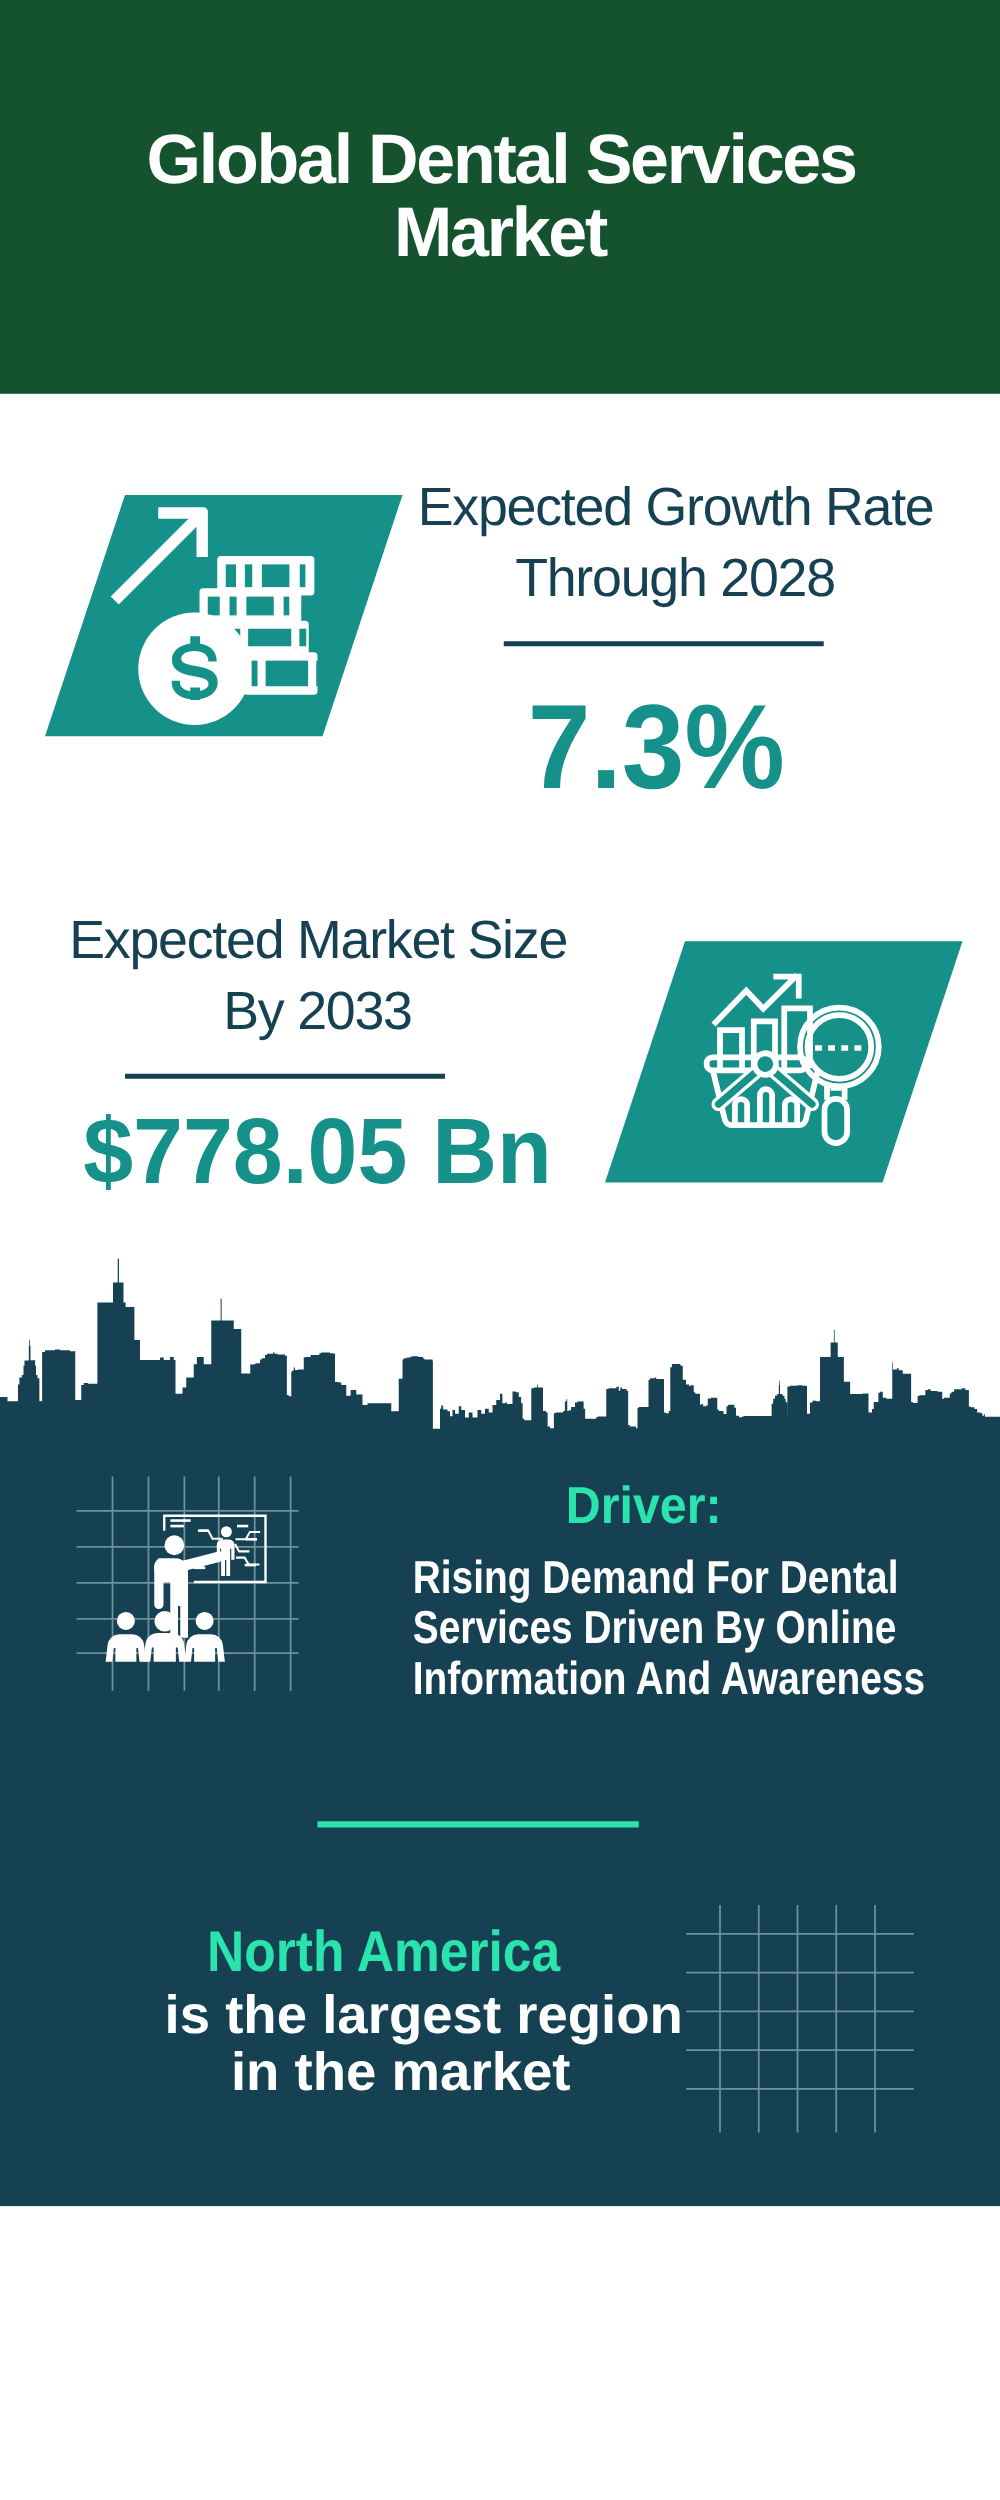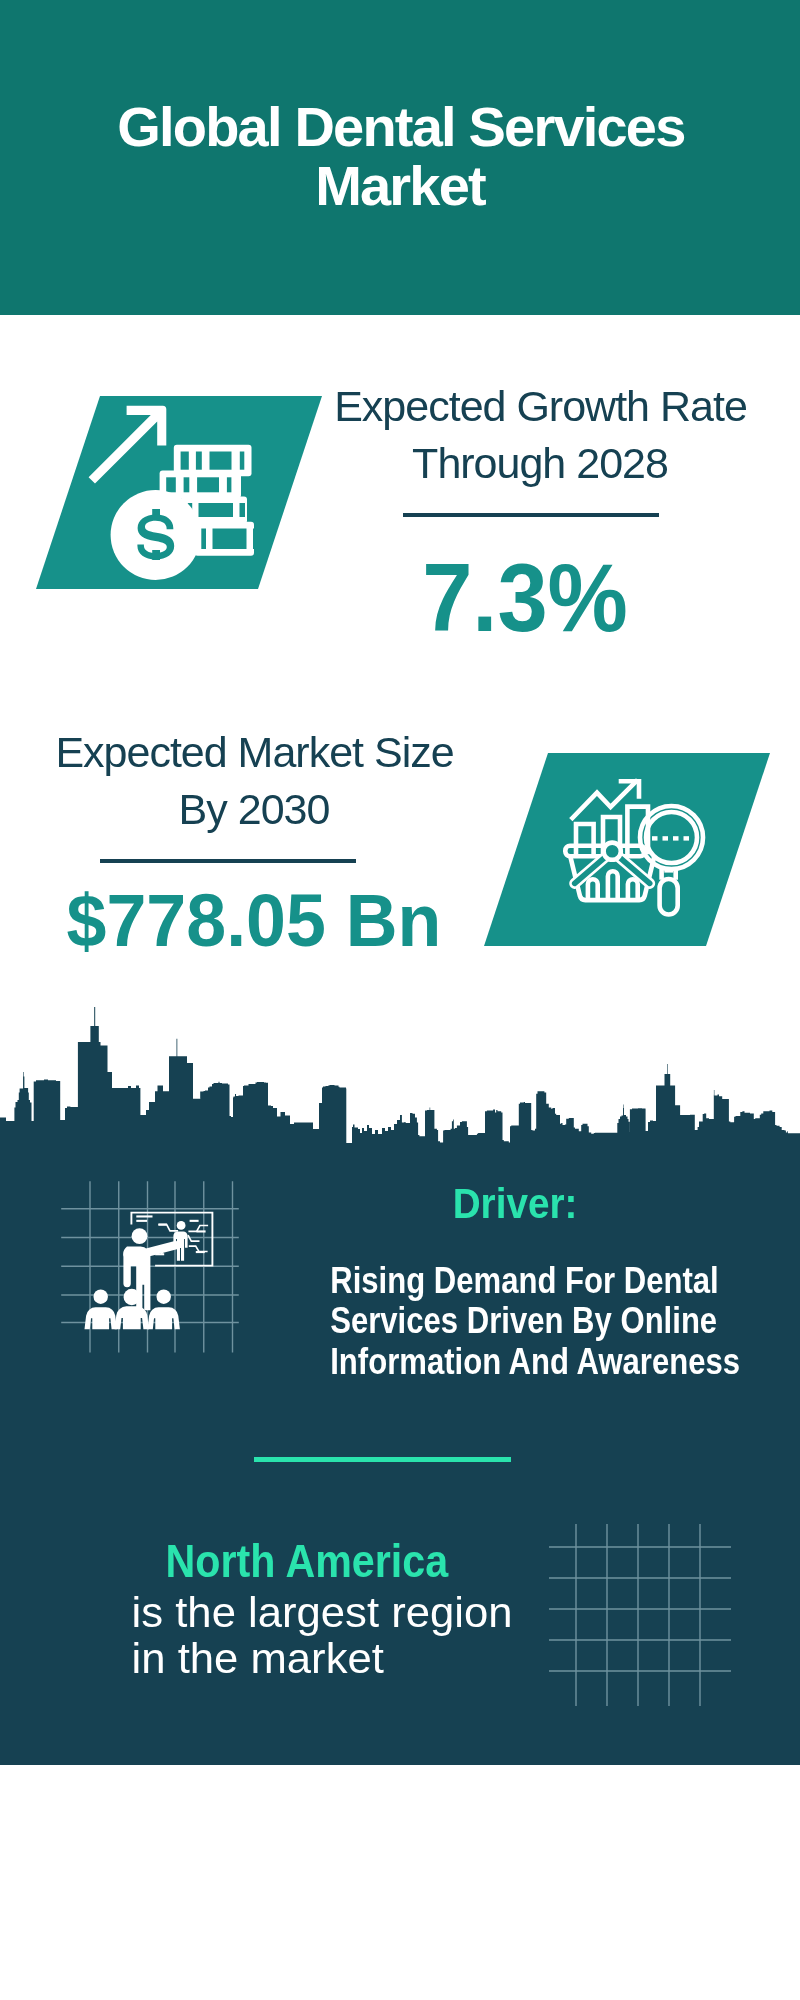--- a/index.html
+++ b/index.html
@@ -1,45 +1,45 @@
 <!DOCTYPE html>
 <html><head>
 <meta charset="utf-8">
 <style>
   html,body{margin:0;padding:0;}
   body{width:800px;height:2000px;background:#ffffff;font-family:"Liberation Sans",sans-serif;overflow:hidden;}
   .page{position:relative;width:800px;height:2000px;background:#fff;}
 
   
-  .header{position:absolute;left:0;top:0;width:800px;height:315px;background:#0f766e;}
+  .header{position:absolute;left:0;top:0;width:800px;height:315px;background:#14532d;}
   .header-title{position:absolute;left:100px;top:97px;width:600px;text-align:center;color:#ffffff;
     font-size:56px;font-weight:bold;line-height:59px;letter-spacing:-1.8px;text-indent:1.8px;}
 
   
   .stat-label{position:absolute;color:#164152;font-size:43px;font-weight:normal;line-height:57px;text-align:center;letter-spacing:-1px;text-indent:1px;}
   .stat-rule{position:absolute;height:4px;background:#164152;}
   .stat-value{position:absolute;color:#16918a;font-weight:bold;text-align:center;white-space:nowrap;}
   svg.ic{position:absolute;display:block;}
 
   
   .dark{position:absolute;left:0;top:1155px;width:800px;height:610px;background:#164152;}
 
   
   .driver-title{position:absolute;left:370px;top:1183px;width:290px;text-align:center;color:#2ae3ad;
     font-size:41.6px;font-weight:bold;line-height:41.6px;transform:scaleX(0.93);white-space:nowrap;}
   .driver-text{position:absolute;left:295px;top:1242px;width:440px;text-align:center;color:#ffffff;
-    font-size:37px;font-weight:bold;line-height:40.3px;margin-top:19px;}
+    font-size:37px;font-weight:bold;line-height:40.3px;}
   .driver-text > div{transform:scaleX(0.84);white-space:nowrap;}
   .mint-rule{position:absolute;left:253.75px;top:1456.6px;width:257px;height:5px;background:#2ae3ad;}
 
   
   .region-name{position:absolute;left:150px;top:1538px;width:300px;text-align:center;color:#2ae3ad;
     font-size:46px;font-weight:bold;line-height:46px;white-space:nowrap;transform:scaleX(0.896);}
-  .region-sub{position:absolute;left:134px;top:1589px;width:320px;text-align:left;color:#ffffff;
-    font-size:43px;font-weight:normal;line-height:46px;}
+  .region-sub{position:absolute;left:134px;top:1589px;width:320px;text-align:right;color:#ffffff;
+    font-size:43px;font-weight:bold;line-height:46px;}
   .region-sub > div{white-space:nowrap;transform:scaleX(1.015);}
 
   
   .footer{position:absolute;left:0;top:1765px;width:800px;height:235px;background:#fff;}
 </style>
 </head>
 <body>
 
 <div class="page">
 
@@ -81,21 +81,21 @@
         <rect x="152.2" y="170" width="7.8" height="10" fill="#16918a"></rect>
         <path d="M156.1,134.6 c-11,0 -18.5,5.5 -18.5,13.3 0,7.3 5.6,11 17.7,13 8.8,1.45 11.5,3 11.5,6.2 0,3.5 -4.6,5.9 -11.2,5.9 -7.2,0 -11.7,-2.8 -11.7,-7.3 v-1.2 h-6.5 v1.2 c0,8.3 7.3,13.7 18.2,13.7 11,0 18.6,-5.5 18.6,-13.5 0,-7.6 -5.3,-11.2 -17.8,-13.2 -9,-1.5 -11.4,-2.9 -11.4,-6 0,-3.5 4.3,-6 10.6,-6 6.6,0 11,3 11,7.4 v1.1 h6.7 v-1.1 c0,-8.2 -7,-13.5 -17.2,-13.5 z" fill="#16918a"></path>
       </g>
     </svg>
     <div class="stat-label" style="left:330px;top:378px;width:420px;">Expected Growth Rate Through 2028</div>
     <div class="stat-rule" style="left:402.6px;top:512.9px;width:256.3px;height:3.7px;"></div>
     <div class="stat-value" style="left:315px;top:550px;width:420px;font-size:96px;line-height:96px;transform:scaleX(0.94);">7.3%</div>
   </div>
 
   <div>
-    <div class="stat-label" style="left:44px;top:724px;width:420px;">Expected Market Size By 2030</div>
+    <div class="stat-label" style="left:44px;top:724px;width:420px;">Expected Market Size By 2033</div>
     <div class="stat-rule" style="left:99.5px;top:859.1px;width:256px;height:3.7px;"></div>
     <div class="stat-value" style="left:44px;top:884px;width:420px;font-size:74.5px;line-height:74.5px;transform:scaleX(0.963);">$778.05 Bn</div>
     <svg class="ic" style="left:440px;top:740px;" width="350" height="220" viewBox="0 0 350 220">
       <polygon points="108,13 330,13 266,206 44,206" fill="#16918a"></polygon>
       <g fill="none" stroke="#ffffff" stroke-width="4.6" stroke-linecap="square" stroke-linejoin="miter">
 
         <polyline points="132.4,78 157,52.6 170.6,67 196,41.6"></polyline>
 
         <polyline points="181,41.3 199,41.3 199,56.5"></polyline>
 

